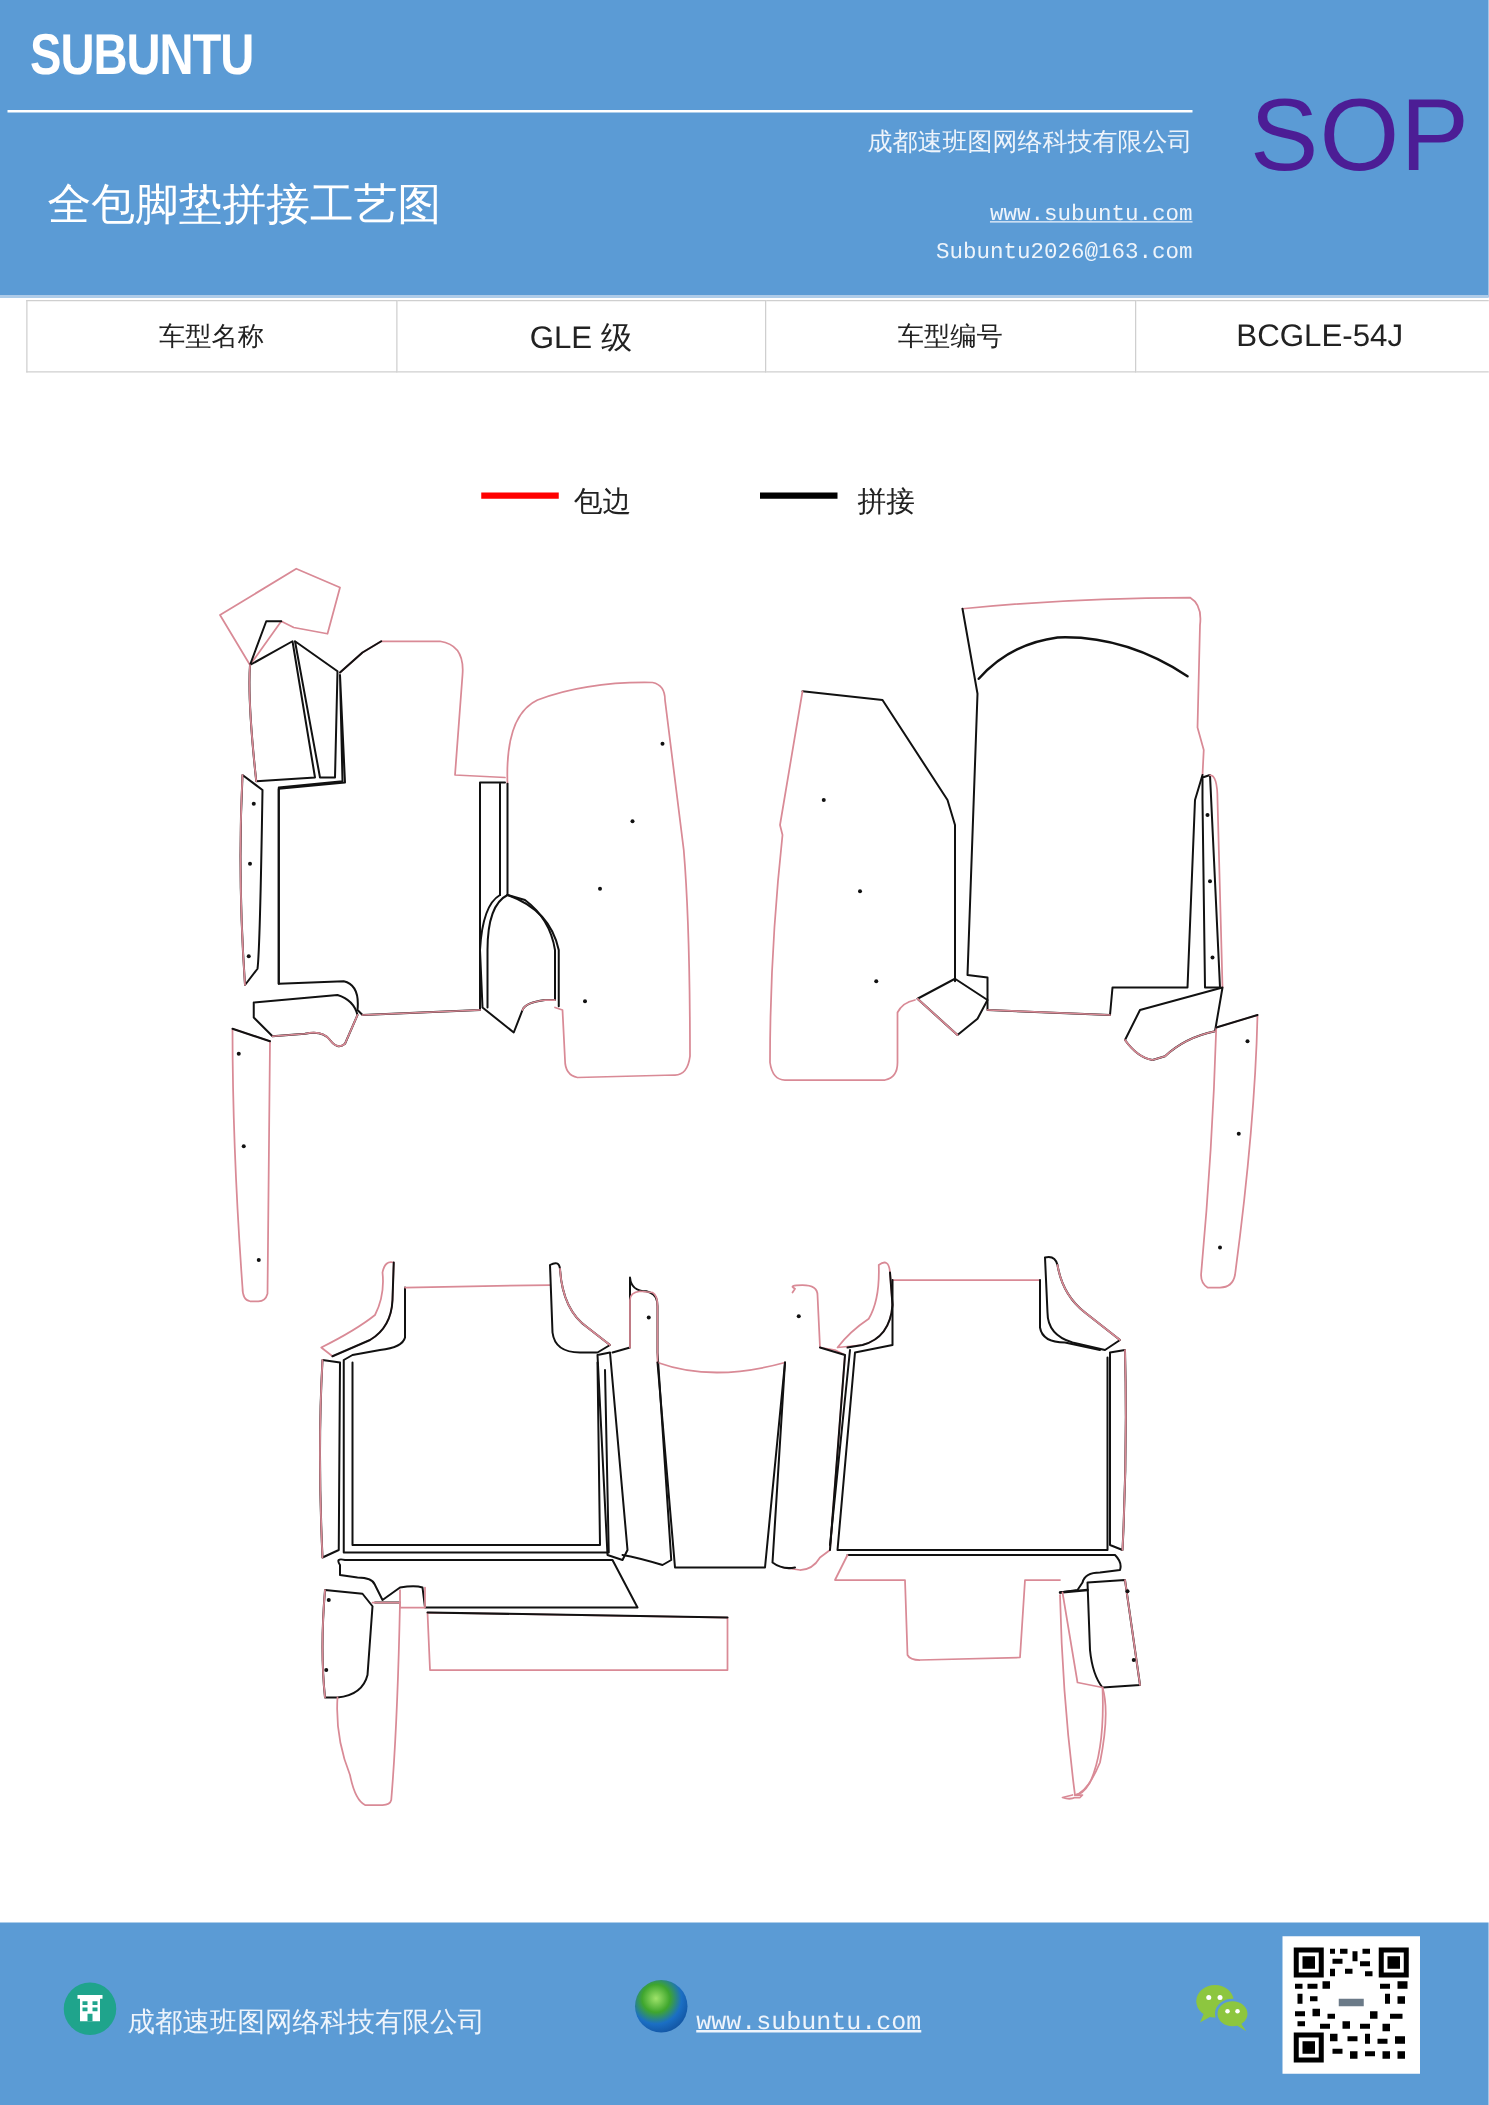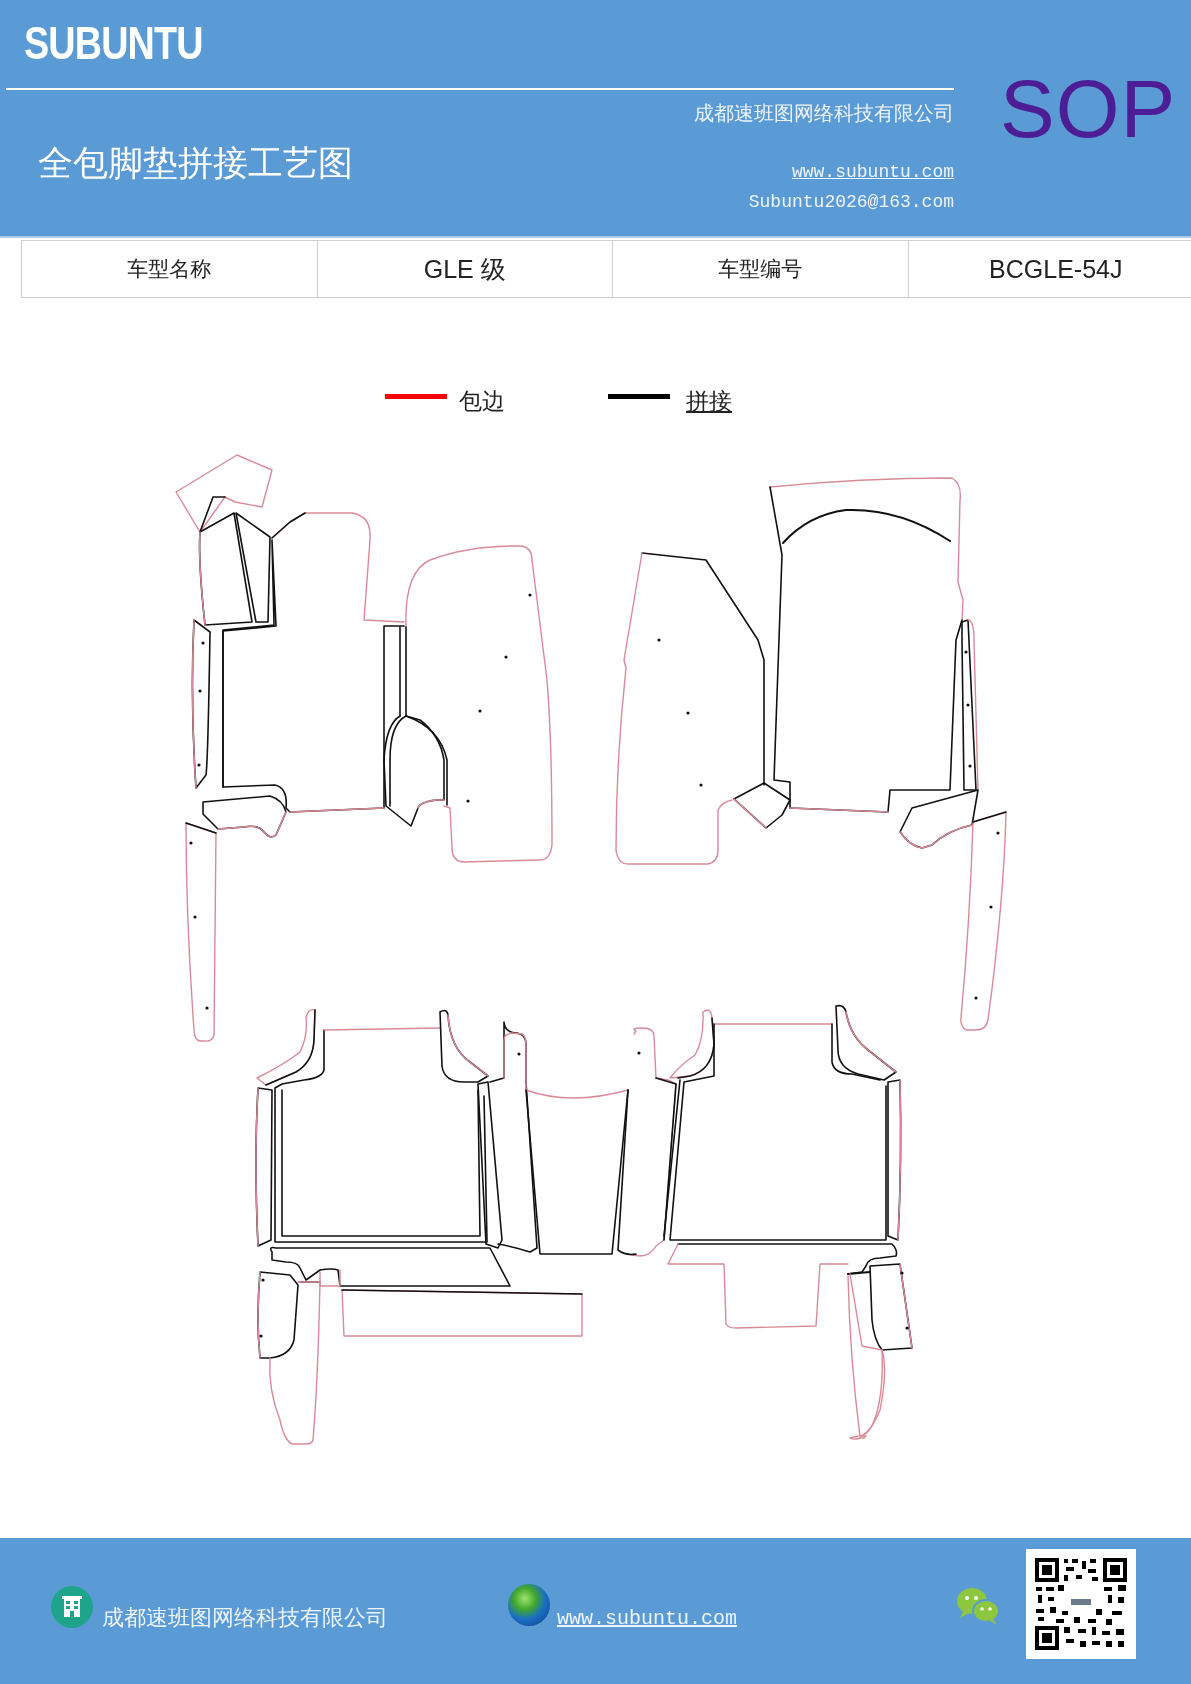--- a/index.html
+++ b/index.html
@@ -55,21 +55,21 @@
     <td>车型编号</td>
     <td class="val">BCGLE-54J</td>
   </tr>
 </tbody>
   </table>
 
 <div class="legend">
   <div class="lg-line" style="left:385px;background:#ff0000;"></div>
   <div class="lg-label" style="left:459px;">包边</div>
   <div class="lg-line" style="left:608px;background:#000000;"></div>
-  <div class="lg-label" style="left:686px;text-decoration:underline;">拼接</div>
+  <div class="lg-label" style="left:686px;">拼接</div>
 </div>
 
 <svg class="diagram" width="1191" height="1684" viewBox="0 0 1191 1684">
   <g fill="none" stroke-linejoin="round" stroke-linecap="round">
 
     <g>
 
       <path d="M176,492 L237,455 L272,470 L262,507 L235,502 L225,497 L200,532 Z" stroke="#d98a96" stroke-width="1.4"></path>
       <path d="M200,532 L213,497 L225,497" stroke="#111" stroke-width="1.6"></path>
 

